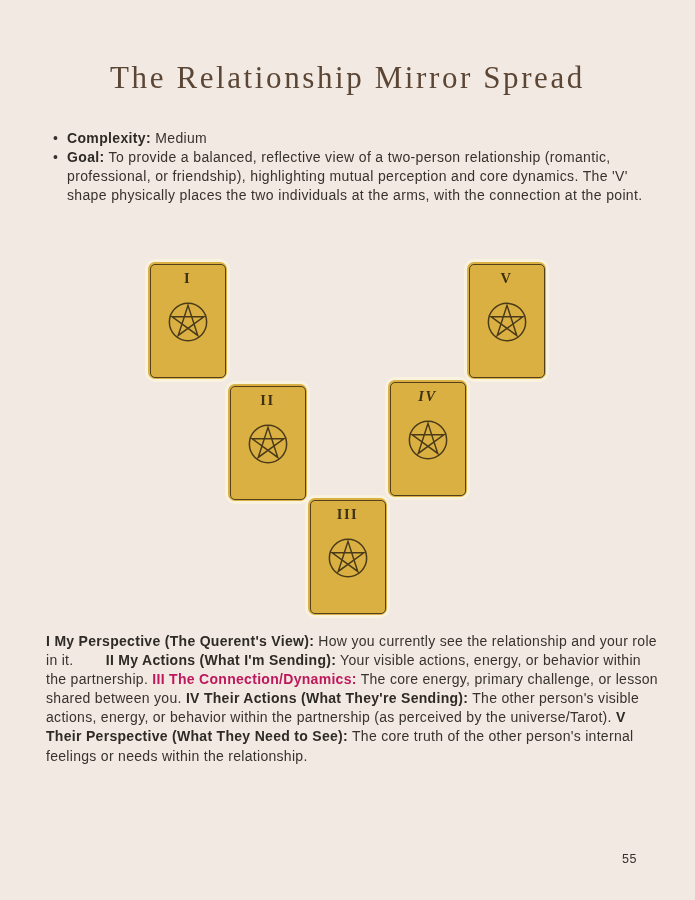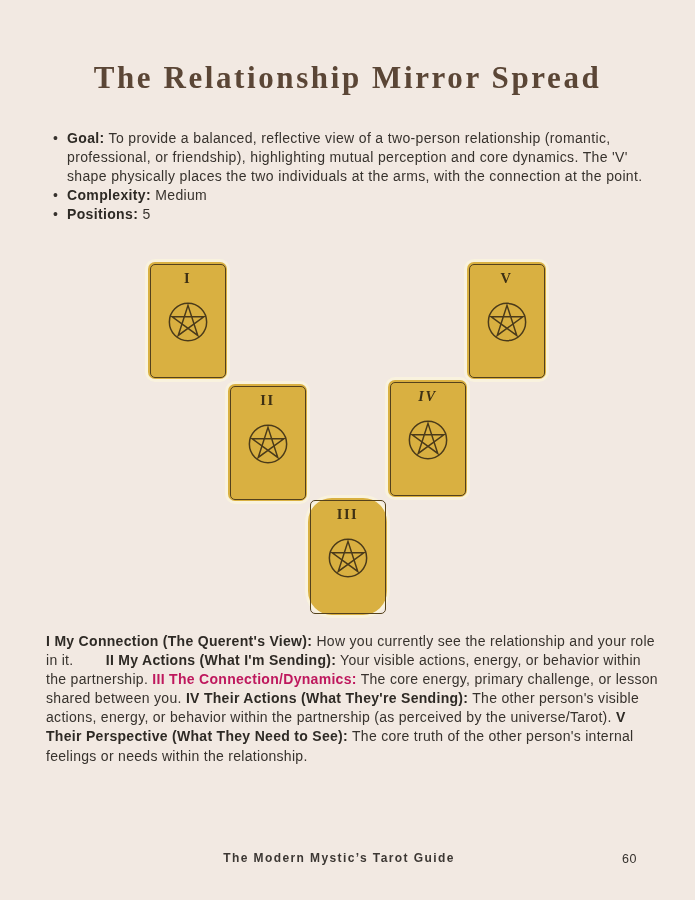--- a/index.html
+++ b/index.html
@@ -12,21 +12,21 @@
     overflow:hidden;
   }
   .page { position:absolute; inset:0; }
 
   
   .title {
     position:absolute;
     top:60px; left:0; right:0;
     text-align:center;
     font-family:"Liberation Serif", serif;
-    font-weight:700;
+    font-weight:400;
     font-size:31px;
     letter-spacing:2.6px;
     color:#5b4636;
   }
 
   
   .bullets {
     position:absolute;
     top:129px; left:67px; width:600px;
     list-style:none;
@@ -55,21 +55,21 @@
   }
   .card::before {
     content:"";
     position:absolute; inset:1.5px;
     border:1.6px solid #54411c;
     border-radius:5px;
     pointer-events:none;
   }
   .card-1 { left:148px; top:262px; }
   .card-2 { left:228px; top:384px; }
-  .card-3 { left:308px; top:498px;border-radius:24px; }
+  .card-3 { left:308px; top:498px; }
   .card-4 { left:388px; top:380px;font-style:italic; }
   .card-5 { left:467px; top:262px; }
   .card .numeral {
     position:absolute; top:8px; left:0; right:0;
     text-align:center;
     font-family:"Liberation Serif", serif;
     font-size:14.5px;
     font-weight:600;
     letter-spacing:1.5px;
     color:#3e3014;
@@ -121,23 +121,22 @@
   }
 </style>
 </head>
 <body>
 
 <div class="page">
 
   <h1 class="title">The Relationship Mirror Spread</h1>
 
   <ul class="bullets">
+    <li><b>Complexity:</b> <span>Medium</span></li>
     <li><b>Goal:</b> <span>To provide a balanced, reflective view of a two-person relationship (romantic, professional, or friendship), highlighting mutual perception and core dynamics. The 'V' shape physically places the two individuals at the arms, with the connection at the point.</span></li>
-    <li><b>Complexity:</b> <span>Medium</span></li>
-    <li><b>Positions:</b> <span>5</span></li>
   </ul>
 
   <div>
 
     <div class="card card-1">
       <div class="numeral">I</div>
       <div class="pentacle">
         <svg viewBox="0 0 48 48">
             <circle cx="24" cy="24" r="21.3"></circle>
             <path d="M24 5 L35.17 39.37 L5.93 18.13 L42.07 18.13 L12.83 39.37 Z"></path>
@@ -181,25 +180,24 @@
         <svg viewBox="0 0 48 48">
             <circle cx="24" cy="24" r="21.3"></circle>
             <path d="M24 5 L35.17 39.37 L5.93 18.13 L42.07 18.13 L12.83 39.37 Z"></path>
           </svg>
       </div>
     </div>
 
   </div>
 
   <div class="positions">
-    <span style="font-weight:700;color:#2e2a25;">I My Connection (The Querent's View):</span> <span>How you currently see the relationship and your role in it.</span>
+    <span style="font-weight:700;color:#2e2a25;">I My Perspective (The Querent's View):</span> <span>How you currently see the relationship and your role in it.</span>
     <span style="font-weight:700;color:#2e2a25;margin-left:28px;">II My Actions (What I'm Sending):</span> <span>Your visible actions, energy, or behavior within the partnership.</span>
     <span style="font-weight:700;color:#be185d;">III The Connection/Dynamics:</span> <span>The core energy, primary challenge, or lesson shared between you.</span>
     <span style="font-weight:700;color:#2e2a25;margin-top:44px;">IV Their Actions (What They're Sending):</span> <span>The other person's visible actions, energy, or behavior within the partnership (as perceived by the universe/Tarot).</span>
     <span style="font-weight:700;color:#2e2a25;">V Their Perspective (What They Need to See):</span> <span>The core truth of the other person's internal feelings or needs within the relationship.</span>
   </div>
 
   <div class="footer">
-    <div class="guide-name">The Modern Mystic’s Tarot Guide</div>
-    <div class="page-number">60</div>
+    <div class="page-number">55</div>
   </div>
 
 </div>
 
 </body></html>

